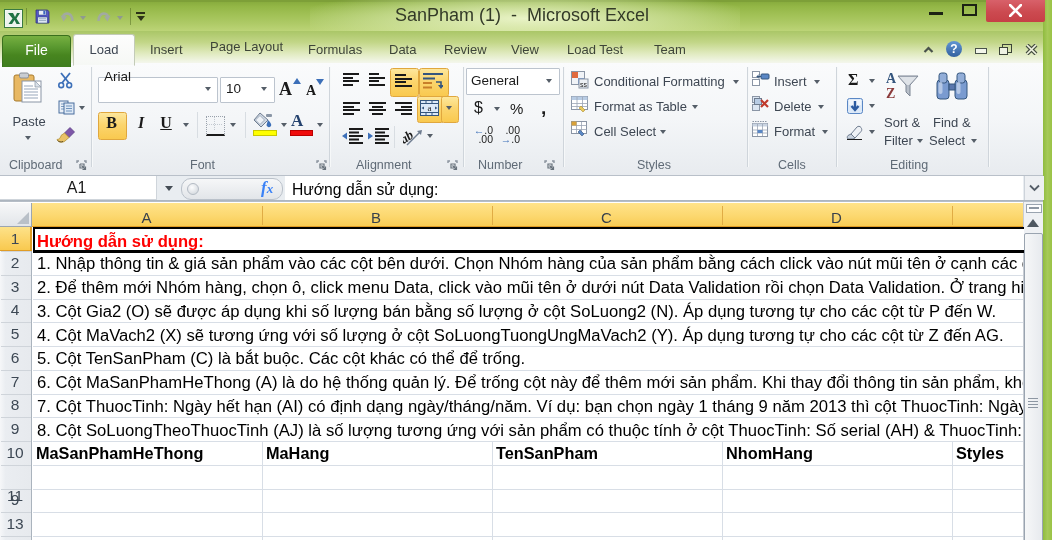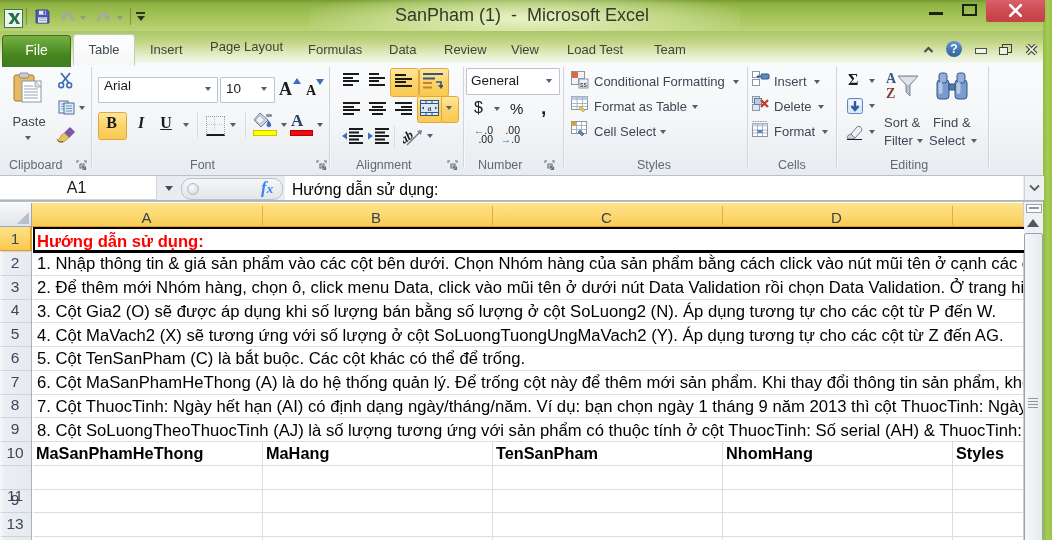--- a/index.html
+++ b/index.html
@@ -81,21 +81,21 @@
 <div class="a" style="left:389px;top:42px;font-size:13px;color:#3d4438;">Data</div>
 <div class="a" style="left:444px;top:42px;font-size:13px;color:#3d4438;">Review</div>
 <div class="a" style="left:511px;top:42px;font-size:13px;color:#3d4438;">View</div>
 <div class="a" style="left:567px;top:42px;font-size:13px;color:#3d4438;">Load Test</div>
 <div class="a" style="left:654px;top:42px;font-size:13px;color:#3d4438;">Team</div>
 <div class="a" style="left:0;top:63px;width:1043px;height:112px;background:linear-gradient(#fafbfc 0%,#f4f6f8 50%,#edf0f3 78%,#e8ebef 100%);border-bottom:1px solid #b9c0c9;"></div>
 <div class="a" style="left:2px;top:35px;width:67px;height:31px;border-radius:4px 4px 0 0;background:linear-gradient(#77b041 0%,#5a9930 35%,#47851f 62%,#3f7d1f 100%);border:1px solid #3a701d;border-bottom:none;">
     <div style="width:100%;text-align:center;color:#fff;font-size:14px;margin-top:6px;">File</div>
   </div>
 <div class="a" style="left:73px;top:34px;width:60px;height:30px;border-radius:3px 3px 0 0;background:linear-gradient(#fdfdfd,#f6f8f5);border:1px solid #c3cbb8;border-bottom:1px solid #fafbfc;">
-    <div style="width:100%;text-align:center;color:#3e4753;font-size:13px;margin-top:7px;">Table</div>
+    <div style="width:100%;text-align:center;color:#3e4753;font-size:13px;margin-top:7px;">Load</div>
   </div>
 <div class="gsep" style="left:91px;"></div>
 <div class="gsep" style="left:329px;"></div>
 <div class="gsep" style="left:463px;"></div>
 <div class="gsep" style="left:563px;"></div>
 <div class="gsep" style="left:747px;"></div>
 <div class="gsep" style="left:836px;"></div>
 <div class="gsep" style="left:988px;"></div>
 <svg class="a" style="left:13px;top:72px;" width="30" height="32" viewBox="0 0 30 32">
 <rect x="1" y="3" width="20" height="26" rx="2" fill="#e8b863" stroke="#a77b2e"></rect>
@@ -141,21 +141,21 @@
 <path d="M14 1.5 L18.5 6 L13 11.5 L8.5 7 Z" fill="#7e57a8" stroke="#5d3f85" stroke-width="0.8"></path>
 <path d="M8.5 7 L13 11.5 L9 15 C6.5 17, 2.5 16.5, 1 13.5 C3 13.5, 5 11.5, 5 9.5 Z" fill="#e9c167" stroke="#b09033" stroke-width="0.8"></path>
 <path d="M1.5 14.5 C3 16, 5 16.3, 7 15.4" stroke="#6b5526" stroke-width="1" fill="none"></path>
 </svg>
 <div class="glabel" style="left:9px;">Clipboard</div>
 <svg class="a" style="left:76px;top:160px;" width="11" height="11" viewBox="0 0 11 11">
     <path d="M1 3 L1 1 L3 1 M8 1 L10 1 L10 3" stroke="#8a939e" fill="none" stroke-width="1.4"></path>
     <path d="M4 4 L8 4 L8 8 M8 8 L4 8 L4 4 M5.5 5.5 L9.5 9.5 M9.5 6.5 L9.5 9.5 L6.5 9.5" stroke="#68727c" fill="none" stroke-width="1.2"></path>
   </svg>
 <div class="combo" style="left:98px;top:77px;width:118px;height:24px;"></div>
-<div class="a" style="left:104px;top:78px;font-size:13.5px;color:#1a1a1a;">Arial</div>
+<div class="a" style="left:104px;top:69px;font-size:13.5px;color:#1a1a1a;">Arial</div>
 <div class="a darr" style="left:205px;top:87px;"></div>
 <div class="combo" style="left:220px;top:77px;width:53px;height:24px;"></div>
 <div class="a" style="left:226px;top:81px;font-size:13.5px;color:#1a1a1a;">10</div>
 <div class="a darr" style="left:261px;top:87px;"></div>
 <div class="a" style="left:279px;top:79px;font-size:18px;font-weight:bold;color:#1a1a1a;font-family:'Liberation Serif',serif;">A</div>
 <svg class="a" style="left:293px;top:78px;" width="8" height="6" viewBox="0 0 8 6">
     <path d="M0 6 L4 0 L8 6 Z" fill="#3c6fb8"></path>
   </svg>
 <div class="a" style="left:306px;top:83px;font-size:14px;font-weight:bold;color:#1a1a1a;font-family:'Liberation Serif',serif;">A</div>
 <svg class="a" style="left:316px;top:79px;" width="8" height="6" viewBox="0 0 8 6">

